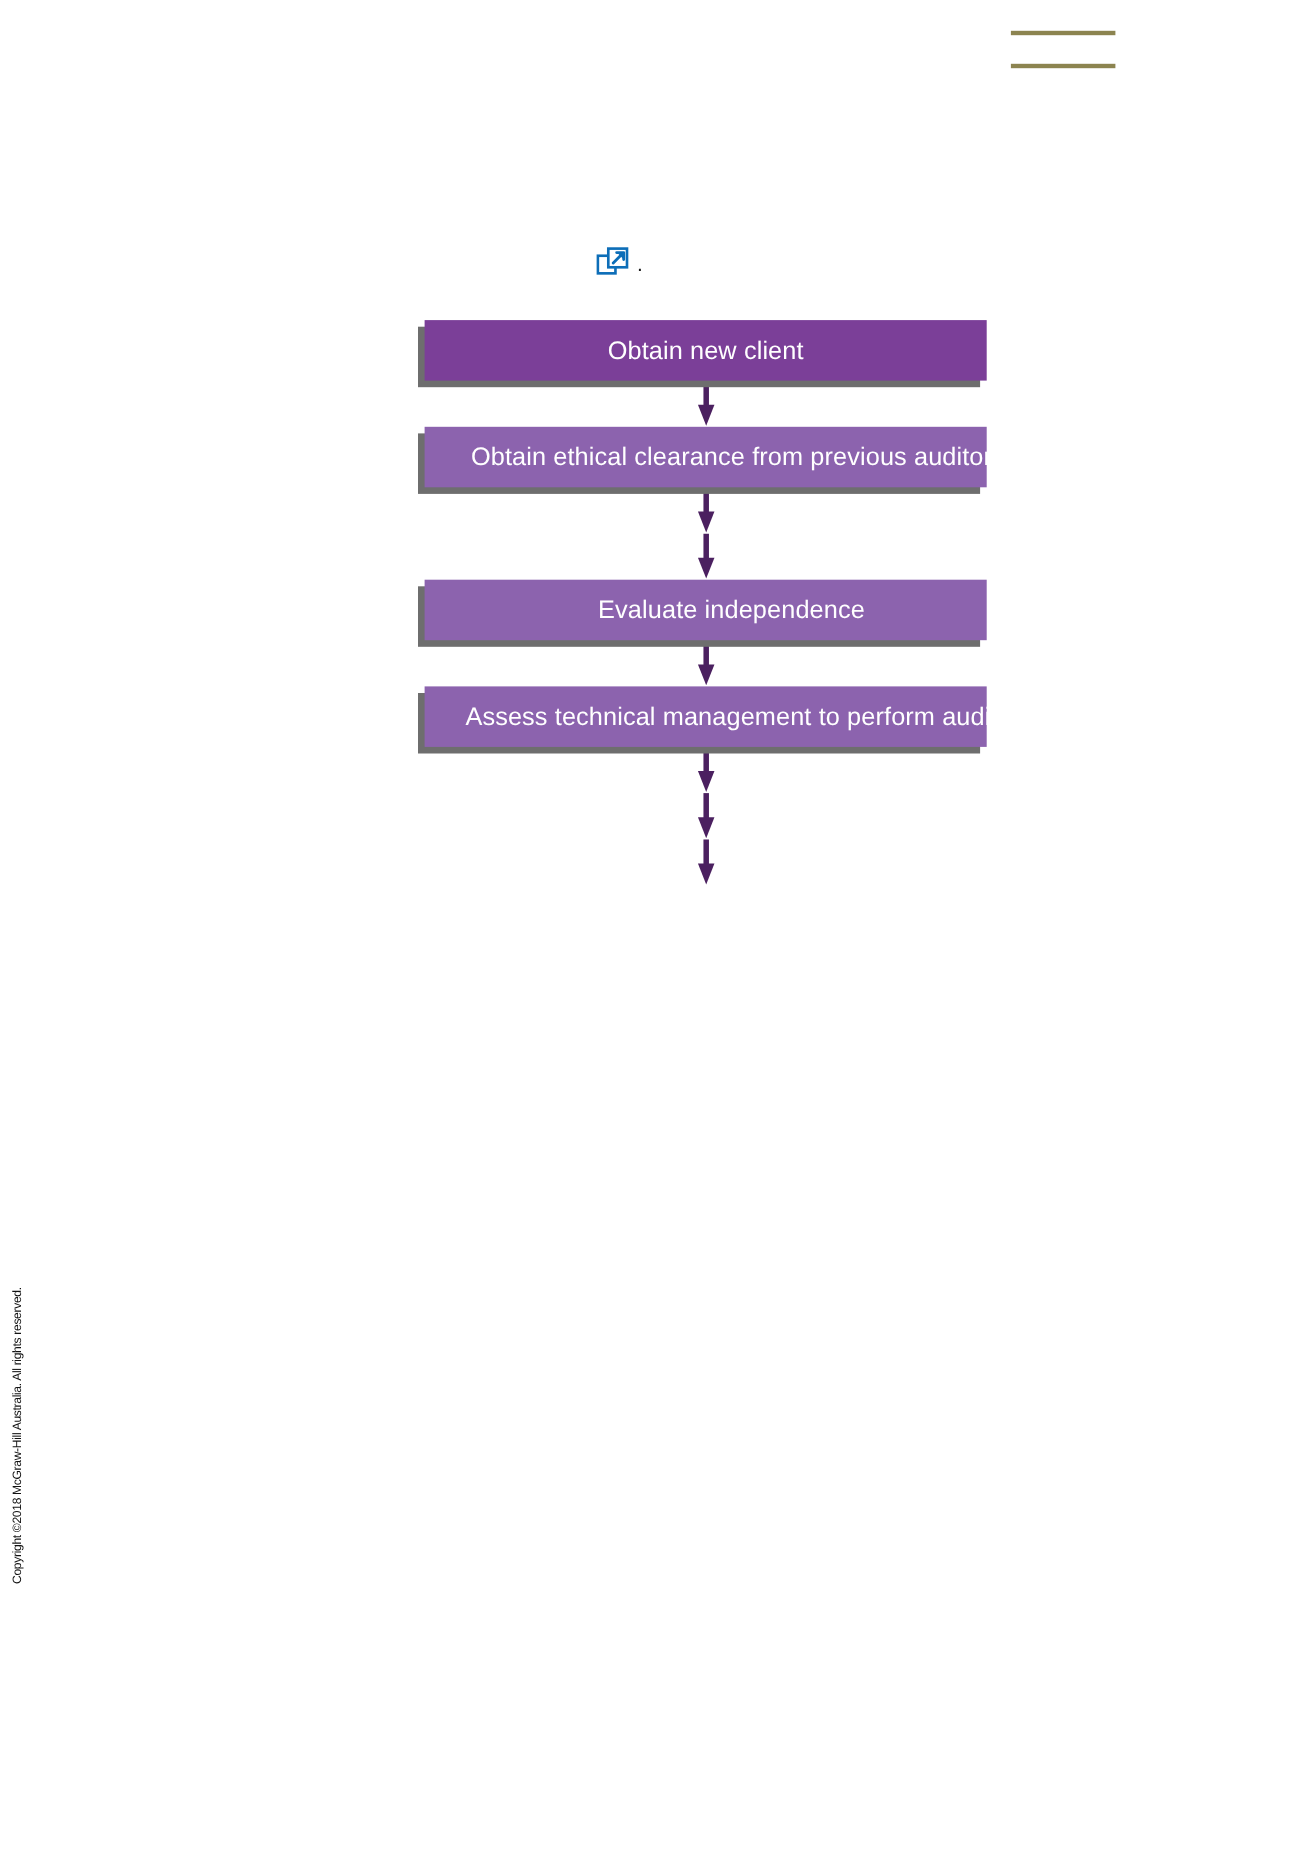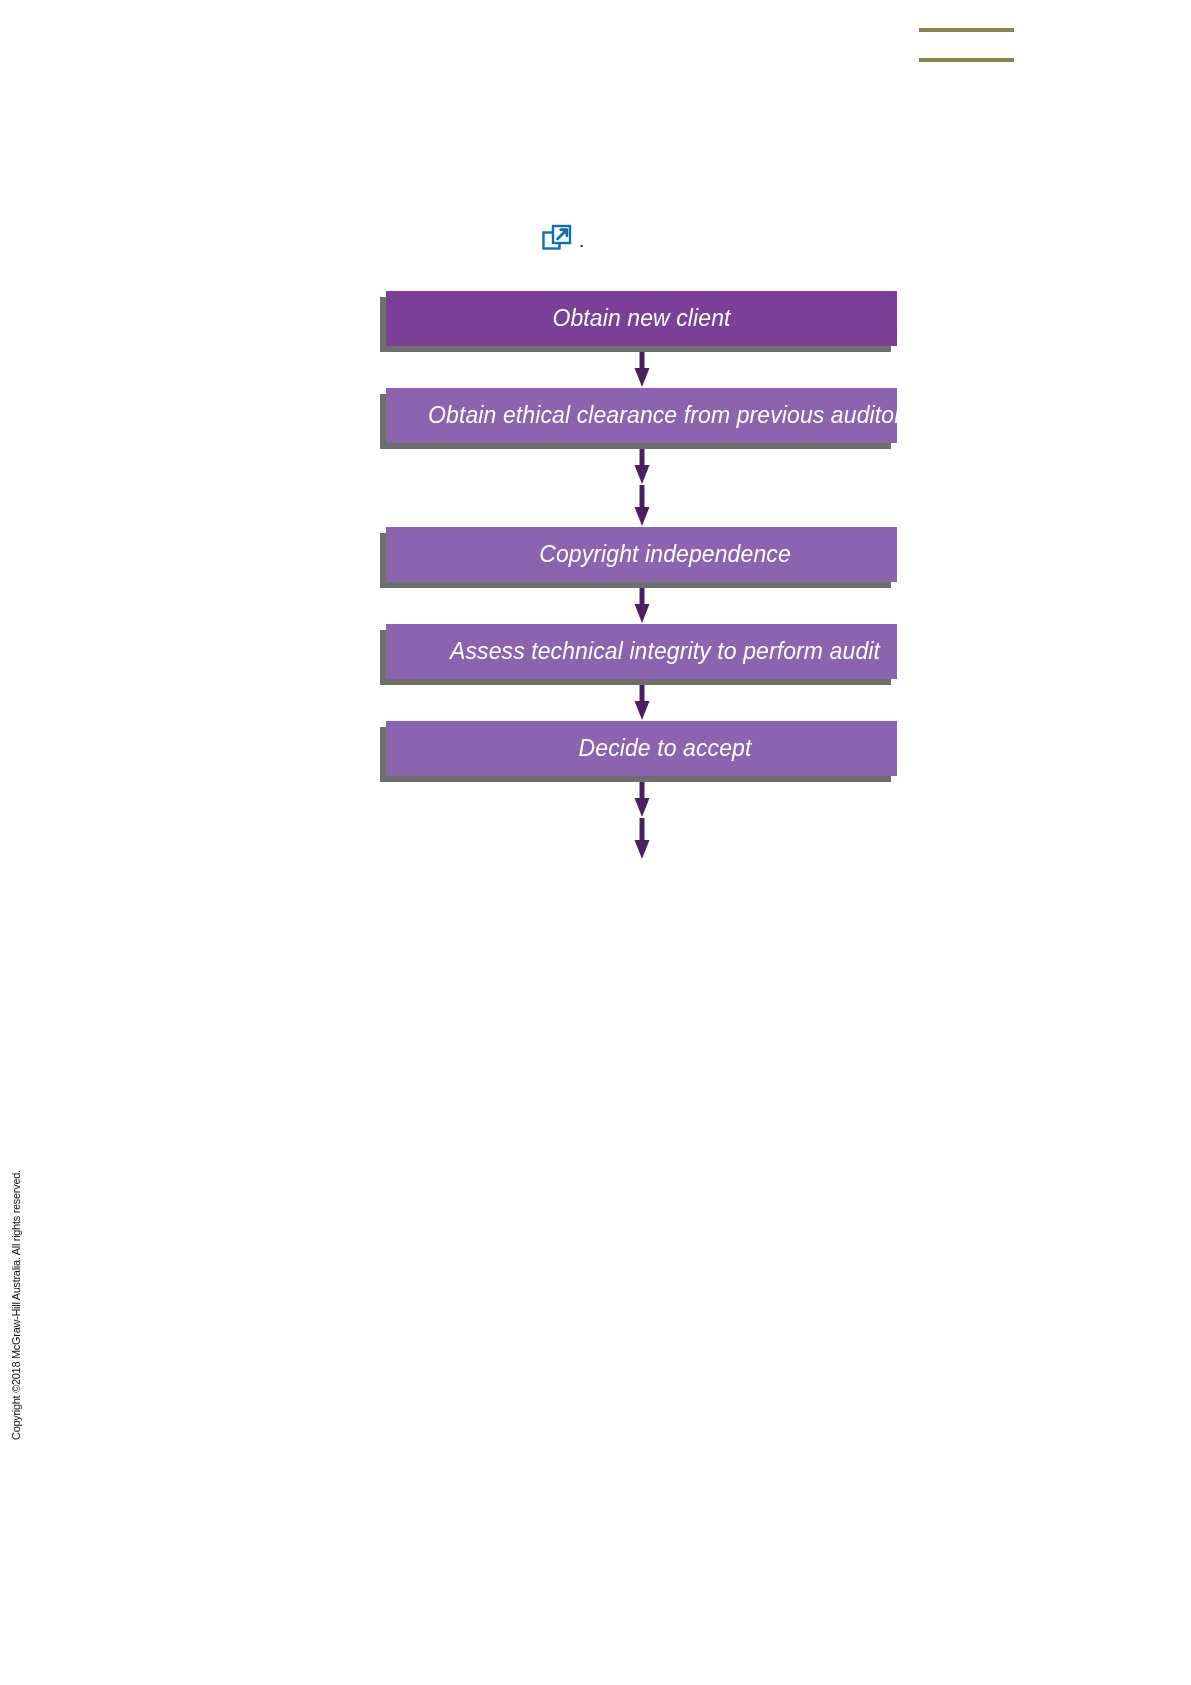--- a/index.html
+++ b/index.html
@@ -52,21 +52,20 @@
     margin-bottom: 4px;
     font-family: "Liberation Sans", sans-serif;
   }
 
   
   #flowchart {
     position: absolute;
     left: 380px;
     top: 291px;
     width: 523px;
-    font-style: italic;
   }
   .flow-step {
     position: relative;
   }
   .flow-box {
     position: relative;
     width: 511px;
     height: 55px;
     margin-left: 6px;
     display: flex;
@@ -135,42 +134,39 @@
   </div>
 
   <div class="flow-arrow">
     <svg width="16" height="42" viewBox="0 0 16 42" xmlns="http://www.w3.org/2000/svg">
       <rect x="5.5" y="0" width="5" height="25" fill="#4b2060"></rect>
       <path d="M0.5 22 L15.5 22 L8 41 Z" fill="#4b2060"></path>
     </svg>
   </div>
 
   <div class="flow-step">
-    <div class="flow-box normal">Copyright independence</div>
+    <div class="flow-box normal">Evaluate independence</div>
   </div>
   <div class="flow-arrow">
     <svg width="16" height="42" viewBox="0 0 16 42" xmlns="http://www.w3.org/2000/svg">
       <rect x="5.5" y="0" width="5" height="25" fill="#4b2060"></rect>
       <path d="M0.5 22 L15.5 22 L8 41 Z" fill="#4b2060"></path>
     </svg>
   </div>
 
   <div class="flow-step">
-    <div class="flow-box normal">Assess technical integrity to perform audit</div>
+    <div class="flow-box normal">Assess technical management to perform audit</div>
   </div>
   <div class="flow-arrow">
     <svg width="16" height="42" viewBox="0 0 16 42" xmlns="http://www.w3.org/2000/svg">
       <rect x="5.5" y="0" width="5" height="25" fill="#4b2060"></rect>
       <path d="M0.5 22 L15.5 22 L8 41 Z" fill="#4b2060"></path>
     </svg>
   </div>
 
-  <div class="flow-step">
-    <div class="flow-box normal">Decide to accept</div>
-  </div>
   <div class="flow-arrow">
     <svg width="16" height="42" viewBox="0 0 16 42" xmlns="http://www.w3.org/2000/svg">
       <rect x="5.5" y="0" width="5" height="25" fill="#4b2060"></rect>
       <path d="M0.5 22 L15.5 22 L8 41 Z" fill="#4b2060"></path>
     </svg>
   </div>
 
   <div class="flow-arrow">
     <svg width="16" height="42" viewBox="0 0 16 42" xmlns="http://www.w3.org/2000/svg">
       <rect x="5.5" y="0" width="5" height="25" fill="#4b2060"></rect>

